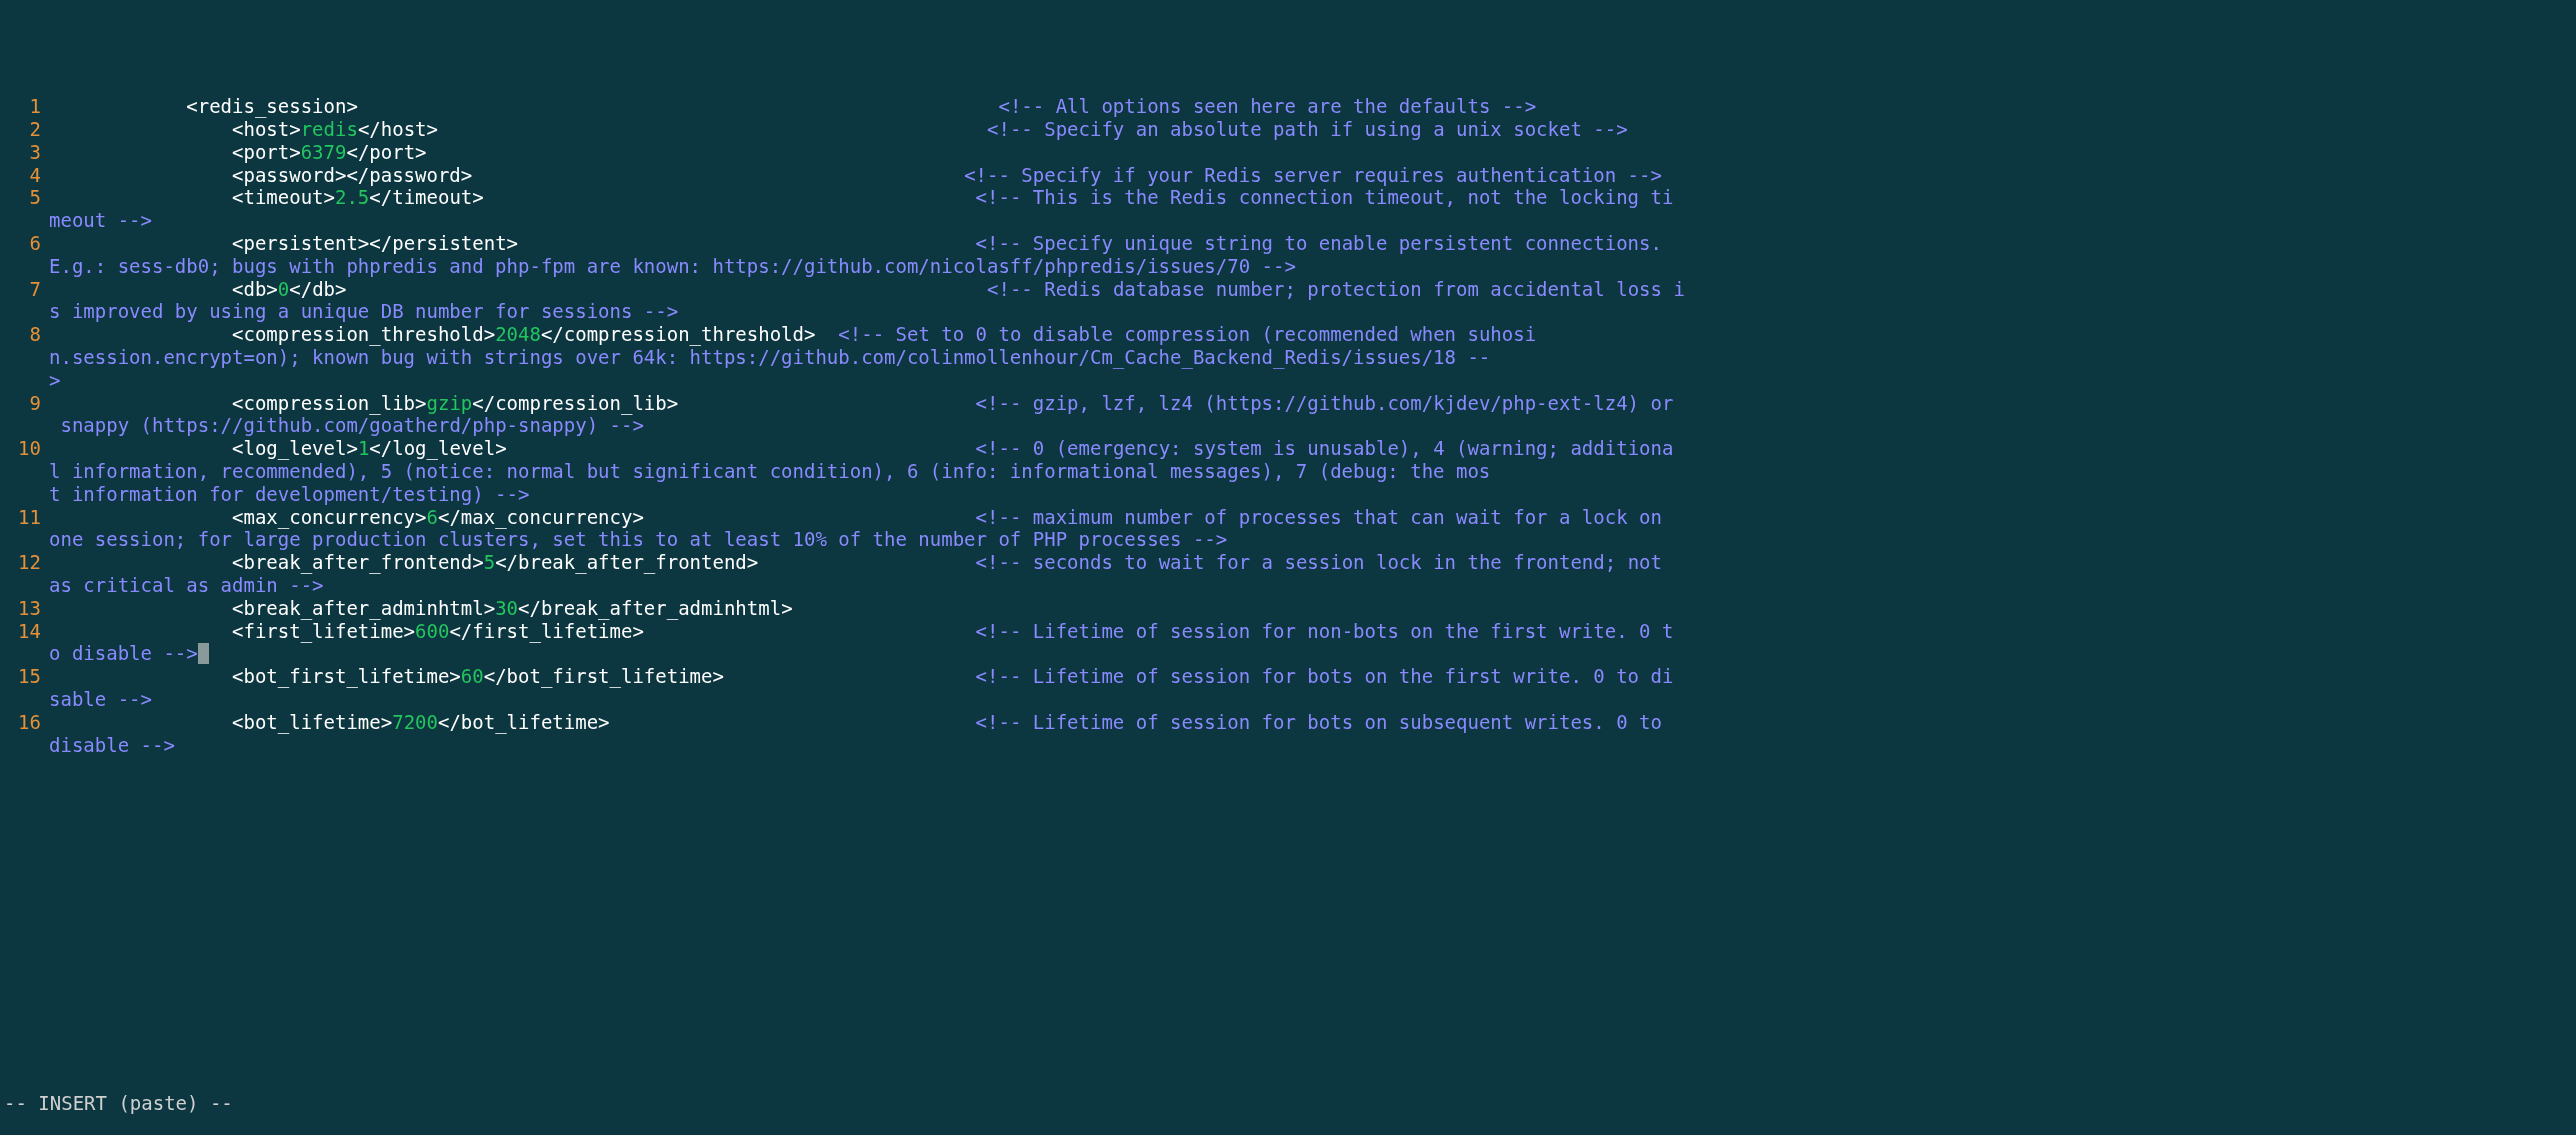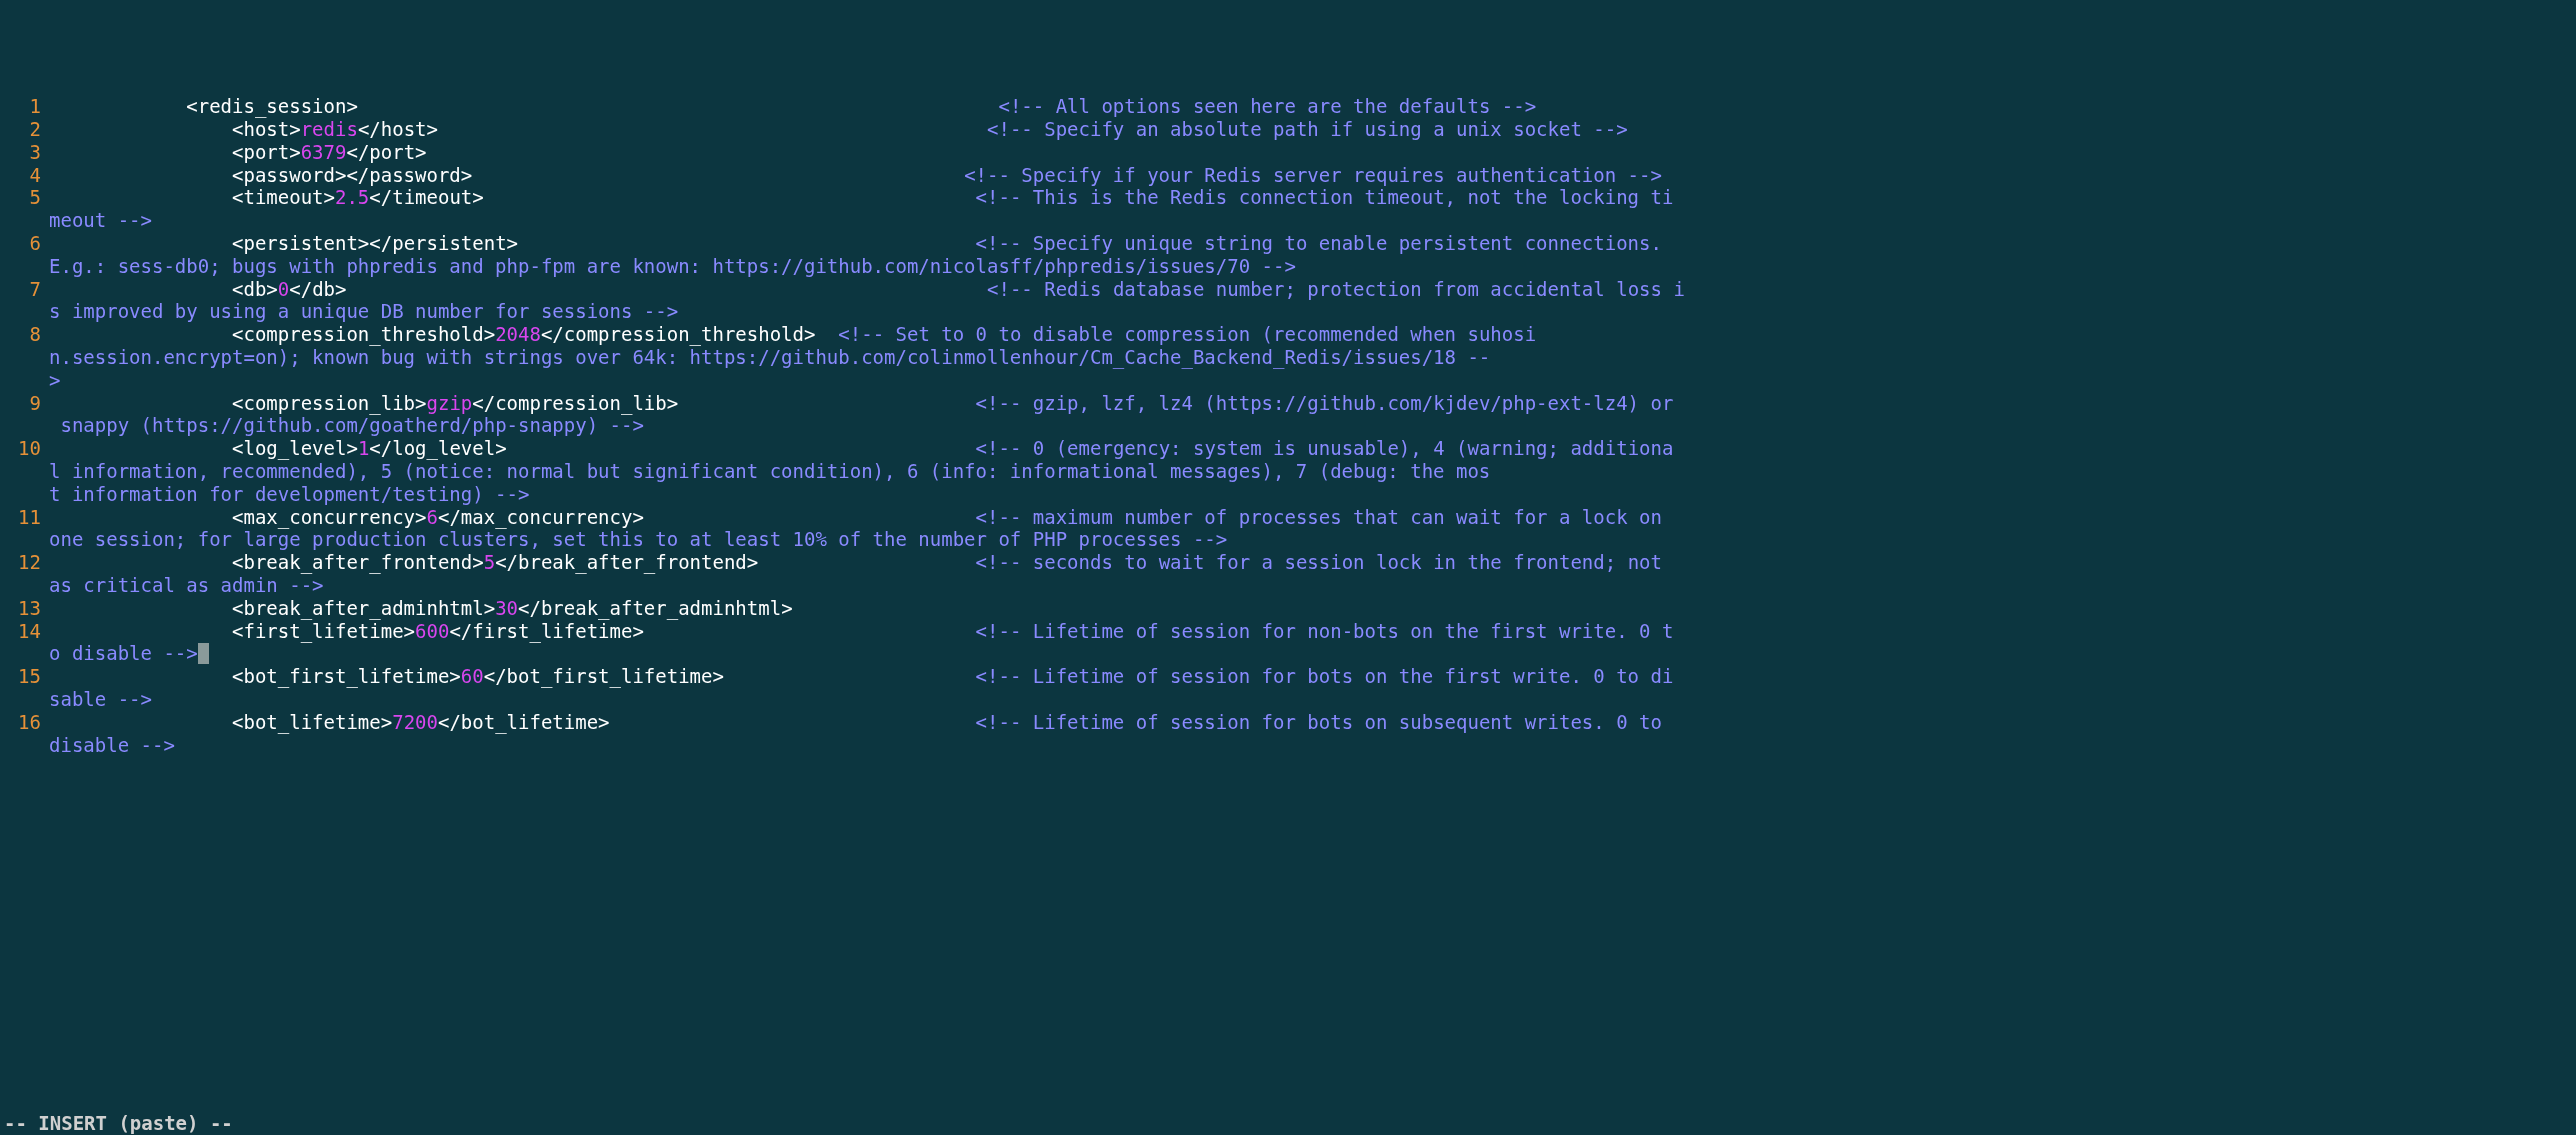--- a/index.html
+++ b/index.html
@@ -35,28 +35,28 @@
     display: inline-block;
     width: 49px;
     flex-shrink: 0;
   }
   .content {
     white-space: pre-wrap;
     word-break: break-all;
     flex: 1;
   }
   .tag { color: #ffffff; }
-  .val { color: #d946ef; }
+  .val { color: #22c55e; }
   .comment { color: #8a8aff; margin-top: 32px; }
   .status {
     position: absolute;
-    bottom: 0;
+    bottom: 20px;
     left: 4px;
     color: #d0d0d0;
-    font-weight: bold;
+    font-weight: normal;
   }
   .cursor {
     display: inline-block;
     background: #8a9a9a;
     width: 11px;
     height: 21px;
     vertical-align: text-bottom;
   }
 </style>
 </head>

